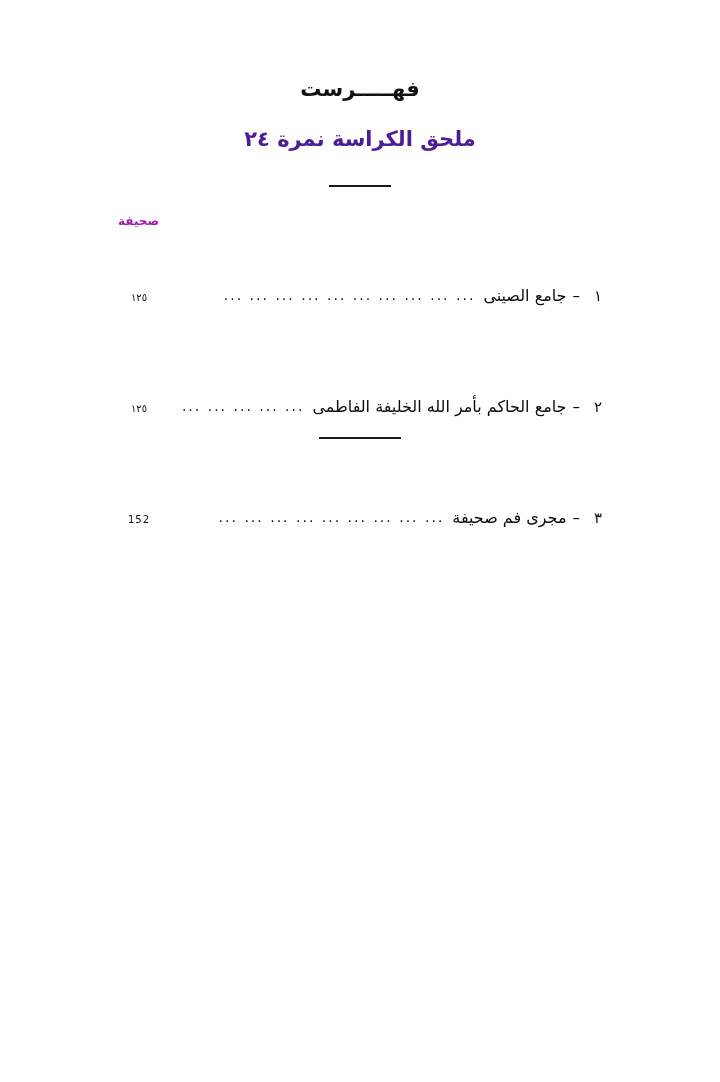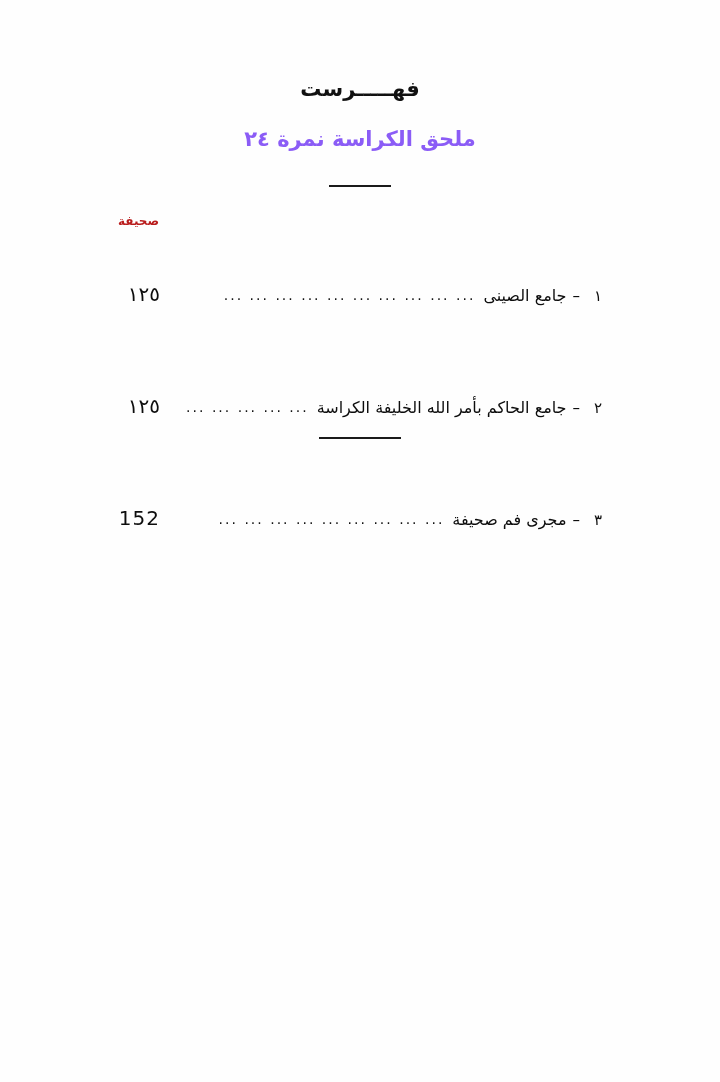--- a/index.html
+++ b/index.html
@@ -32,36 +32,36 @@
     font-size: 21px;
     letter-spacing: 1px;
     line-height: 1.1;
     font-weight: 600;
     color: #111;
   }
   .doc-subtitle {
     margin-top: 26px;
     font-size: 21px;
     font-weight: 600;
-    color: #8b5cf6;
+    color: #4c1d95;
     letter-spacing: 0.5px;
   }
   .rule-short {
     width: 62px;
     height: 2px;
     background: #1a1a1a;
     margin: 34px auto 0 auto;
   }
   
   .col-header {
     position: absolute;
     top: 214px;
     left: 118px;
     font-size: 12px;
-    color: #b91c1c;
+    color: #a21caf;
     font-weight: 600;
     text-align: right;
   }
   
   .toc {
     position: absolute;
     top: 238px;
     left: 118px;
     right: 118px;
   }
@@ -99,22 +99,22 @@
     letter-spacing: 2px;
     overflow: hidden;
     white-space: nowrap;
     color: #111;
     position: relative;
     top: -1px;
   }
   .toc-page {
     flex: 0 0 auto;
     min-width: 42px;
-    text-align: right;
-    font-size: 20px;
+    text-align: center;
+    font-size: 10px;
     letter-spacing: 1px;
   }
   
   .rule-bottom {
     position: absolute;
     top: 437px;
     left: 50%;
     transform: translateX(-50%);
     width: 82px;
     height: 2px;
@@ -140,21 +140,21 @@
       <span class="toc-num">١</span>
       <span class="toc-dash">–</span>
       <span class="toc-label">جامع الصينى</span>
       <span class="toc-dots">... ... ... ... ... ... ... ... ... ...</span>
       <span class="toc-page">١٢٥</span>
     </div>
 
     <div class="toc-row">
       <span class="toc-num">٢</span>
       <span class="toc-dash">–</span>
-      <span class="toc-label">جامع الحاكم بأمر الله الخليفة الكراسة</span>
+      <span class="toc-label">جامع الحاكم بأمر الله الخليفة الفاطمى</span>
       <span class="toc-dots">... ... ... ... ...</span>
       <span class="toc-page">١٢٥</span>
     </div>
 
     <div class="toc-row">
       <span class="toc-num">٣</span>
       <span class="toc-dash">–</span>
       <span class="toc-label">مجرى فم صحيفة</span>
       <span class="toc-dots">... ... ... ... ... ... ... ... ...</span>
       <span class="toc-page">152</span>

